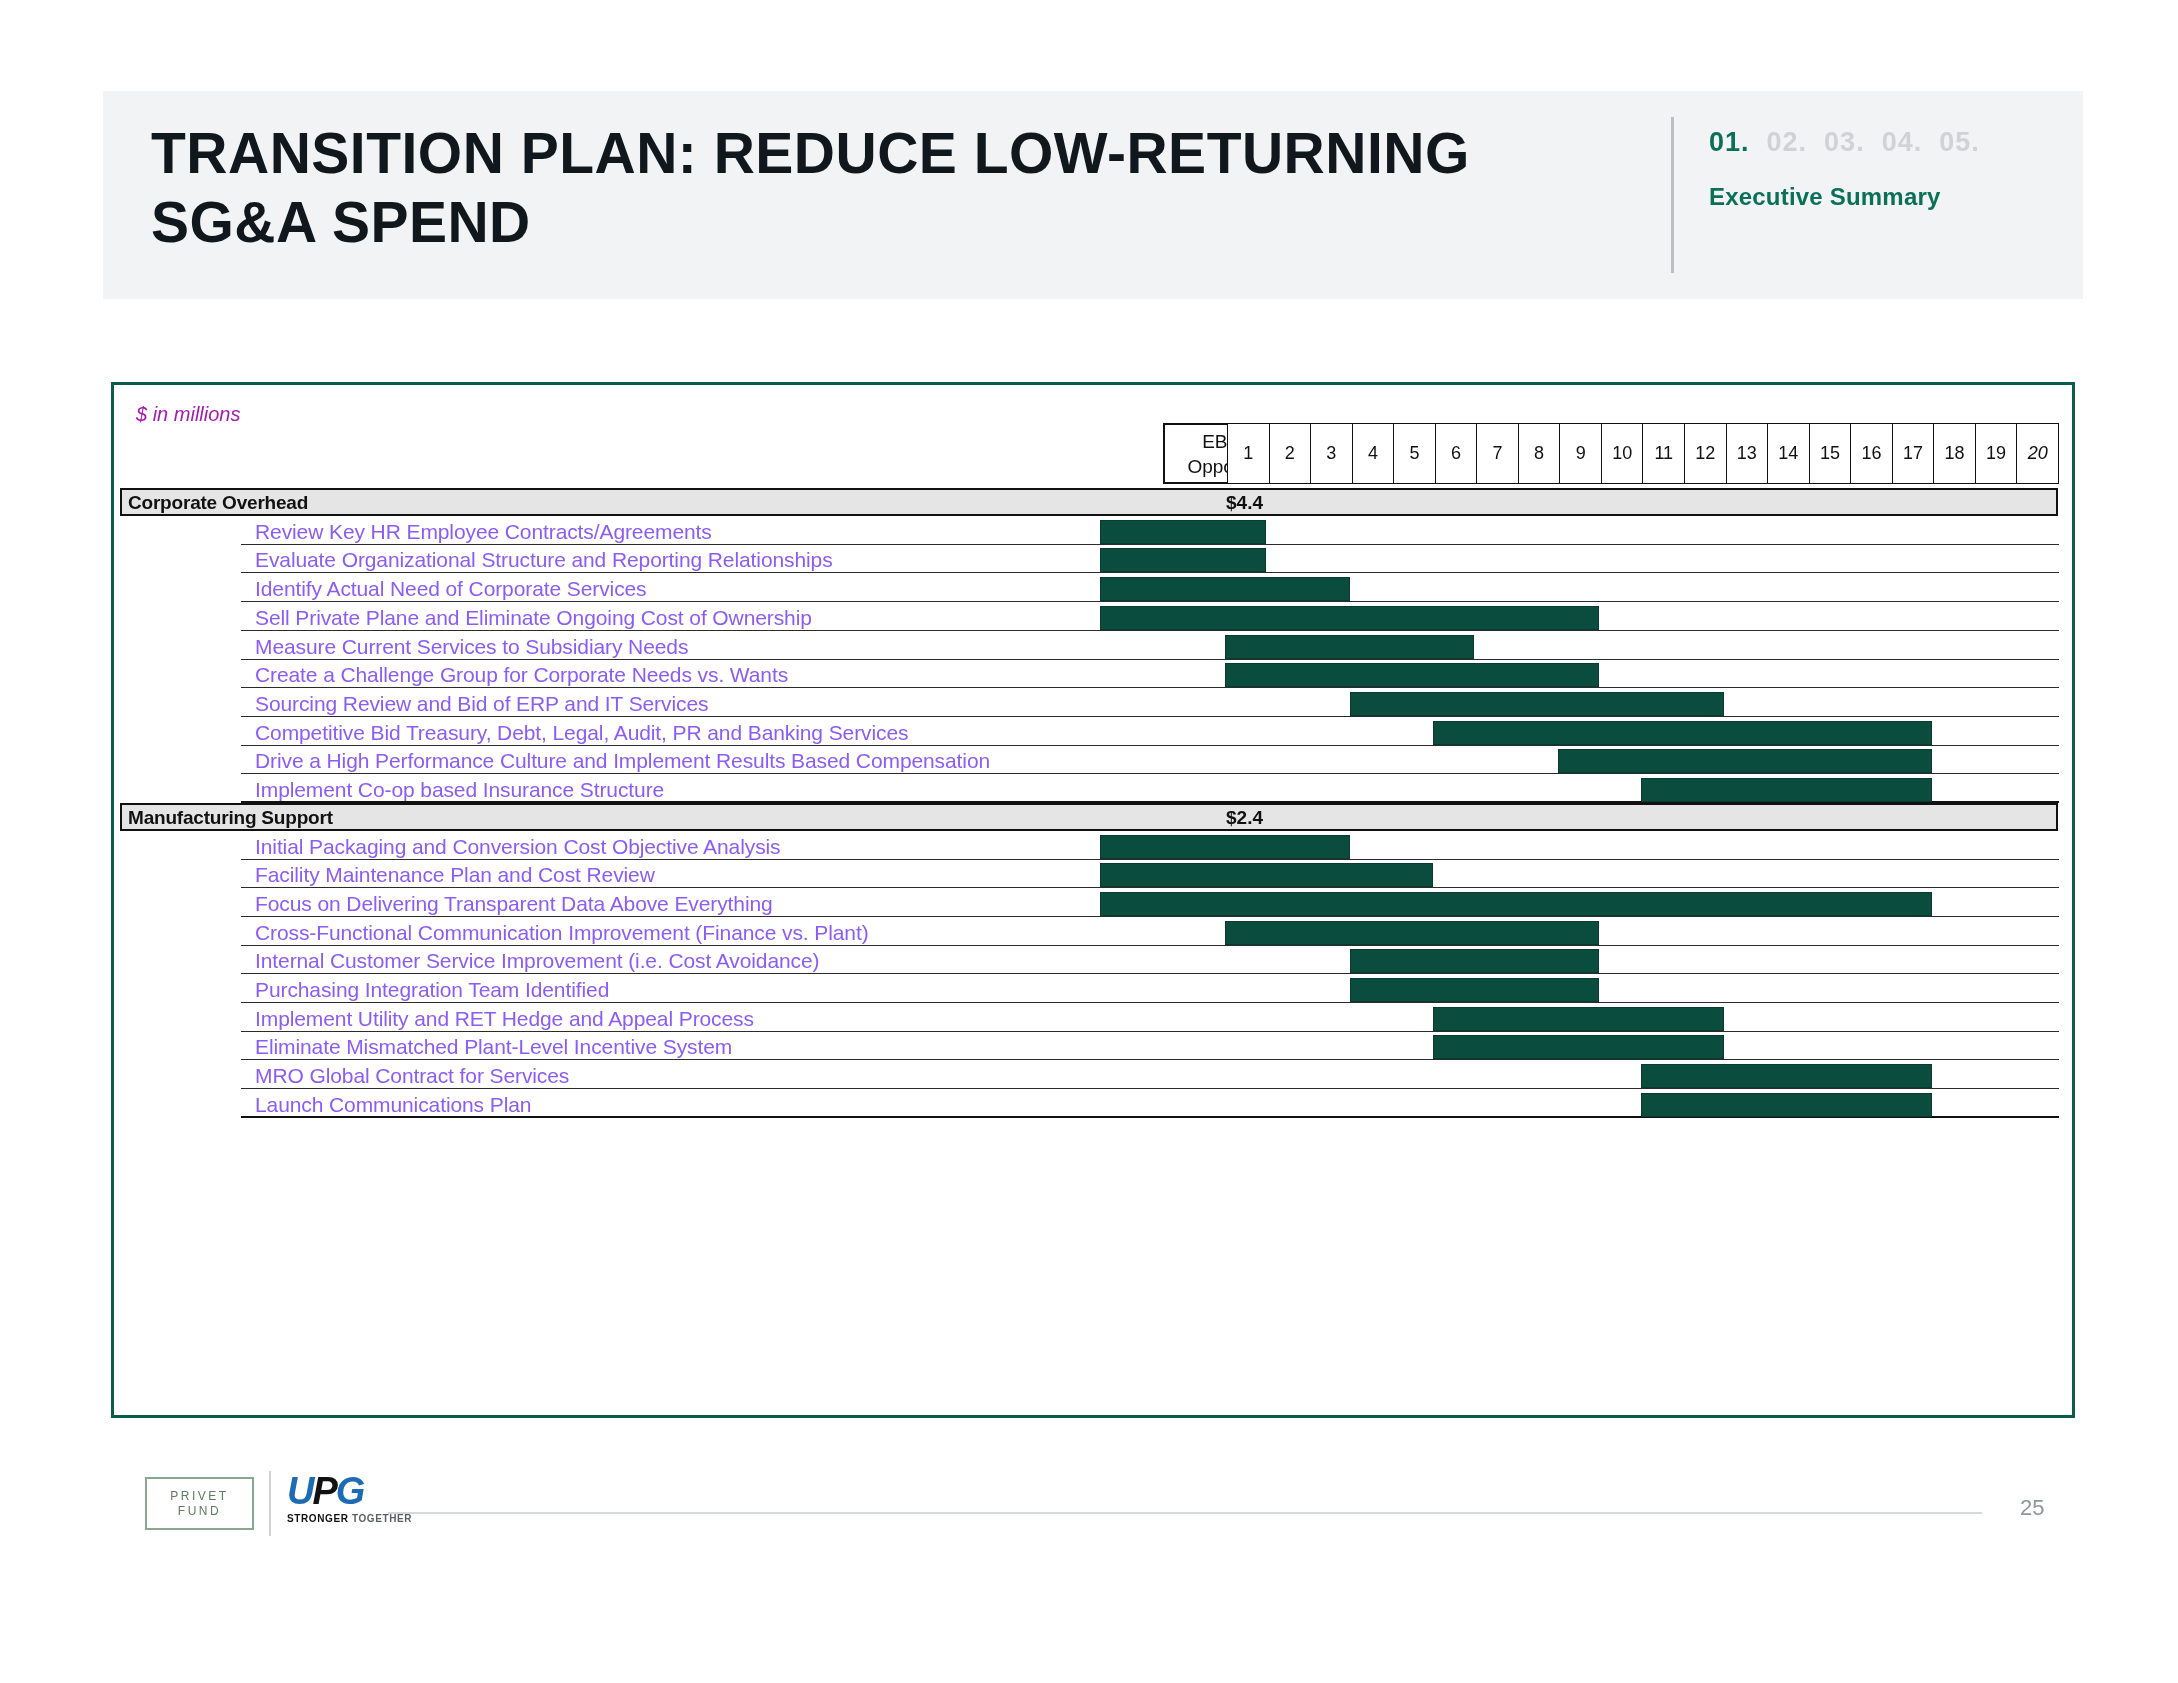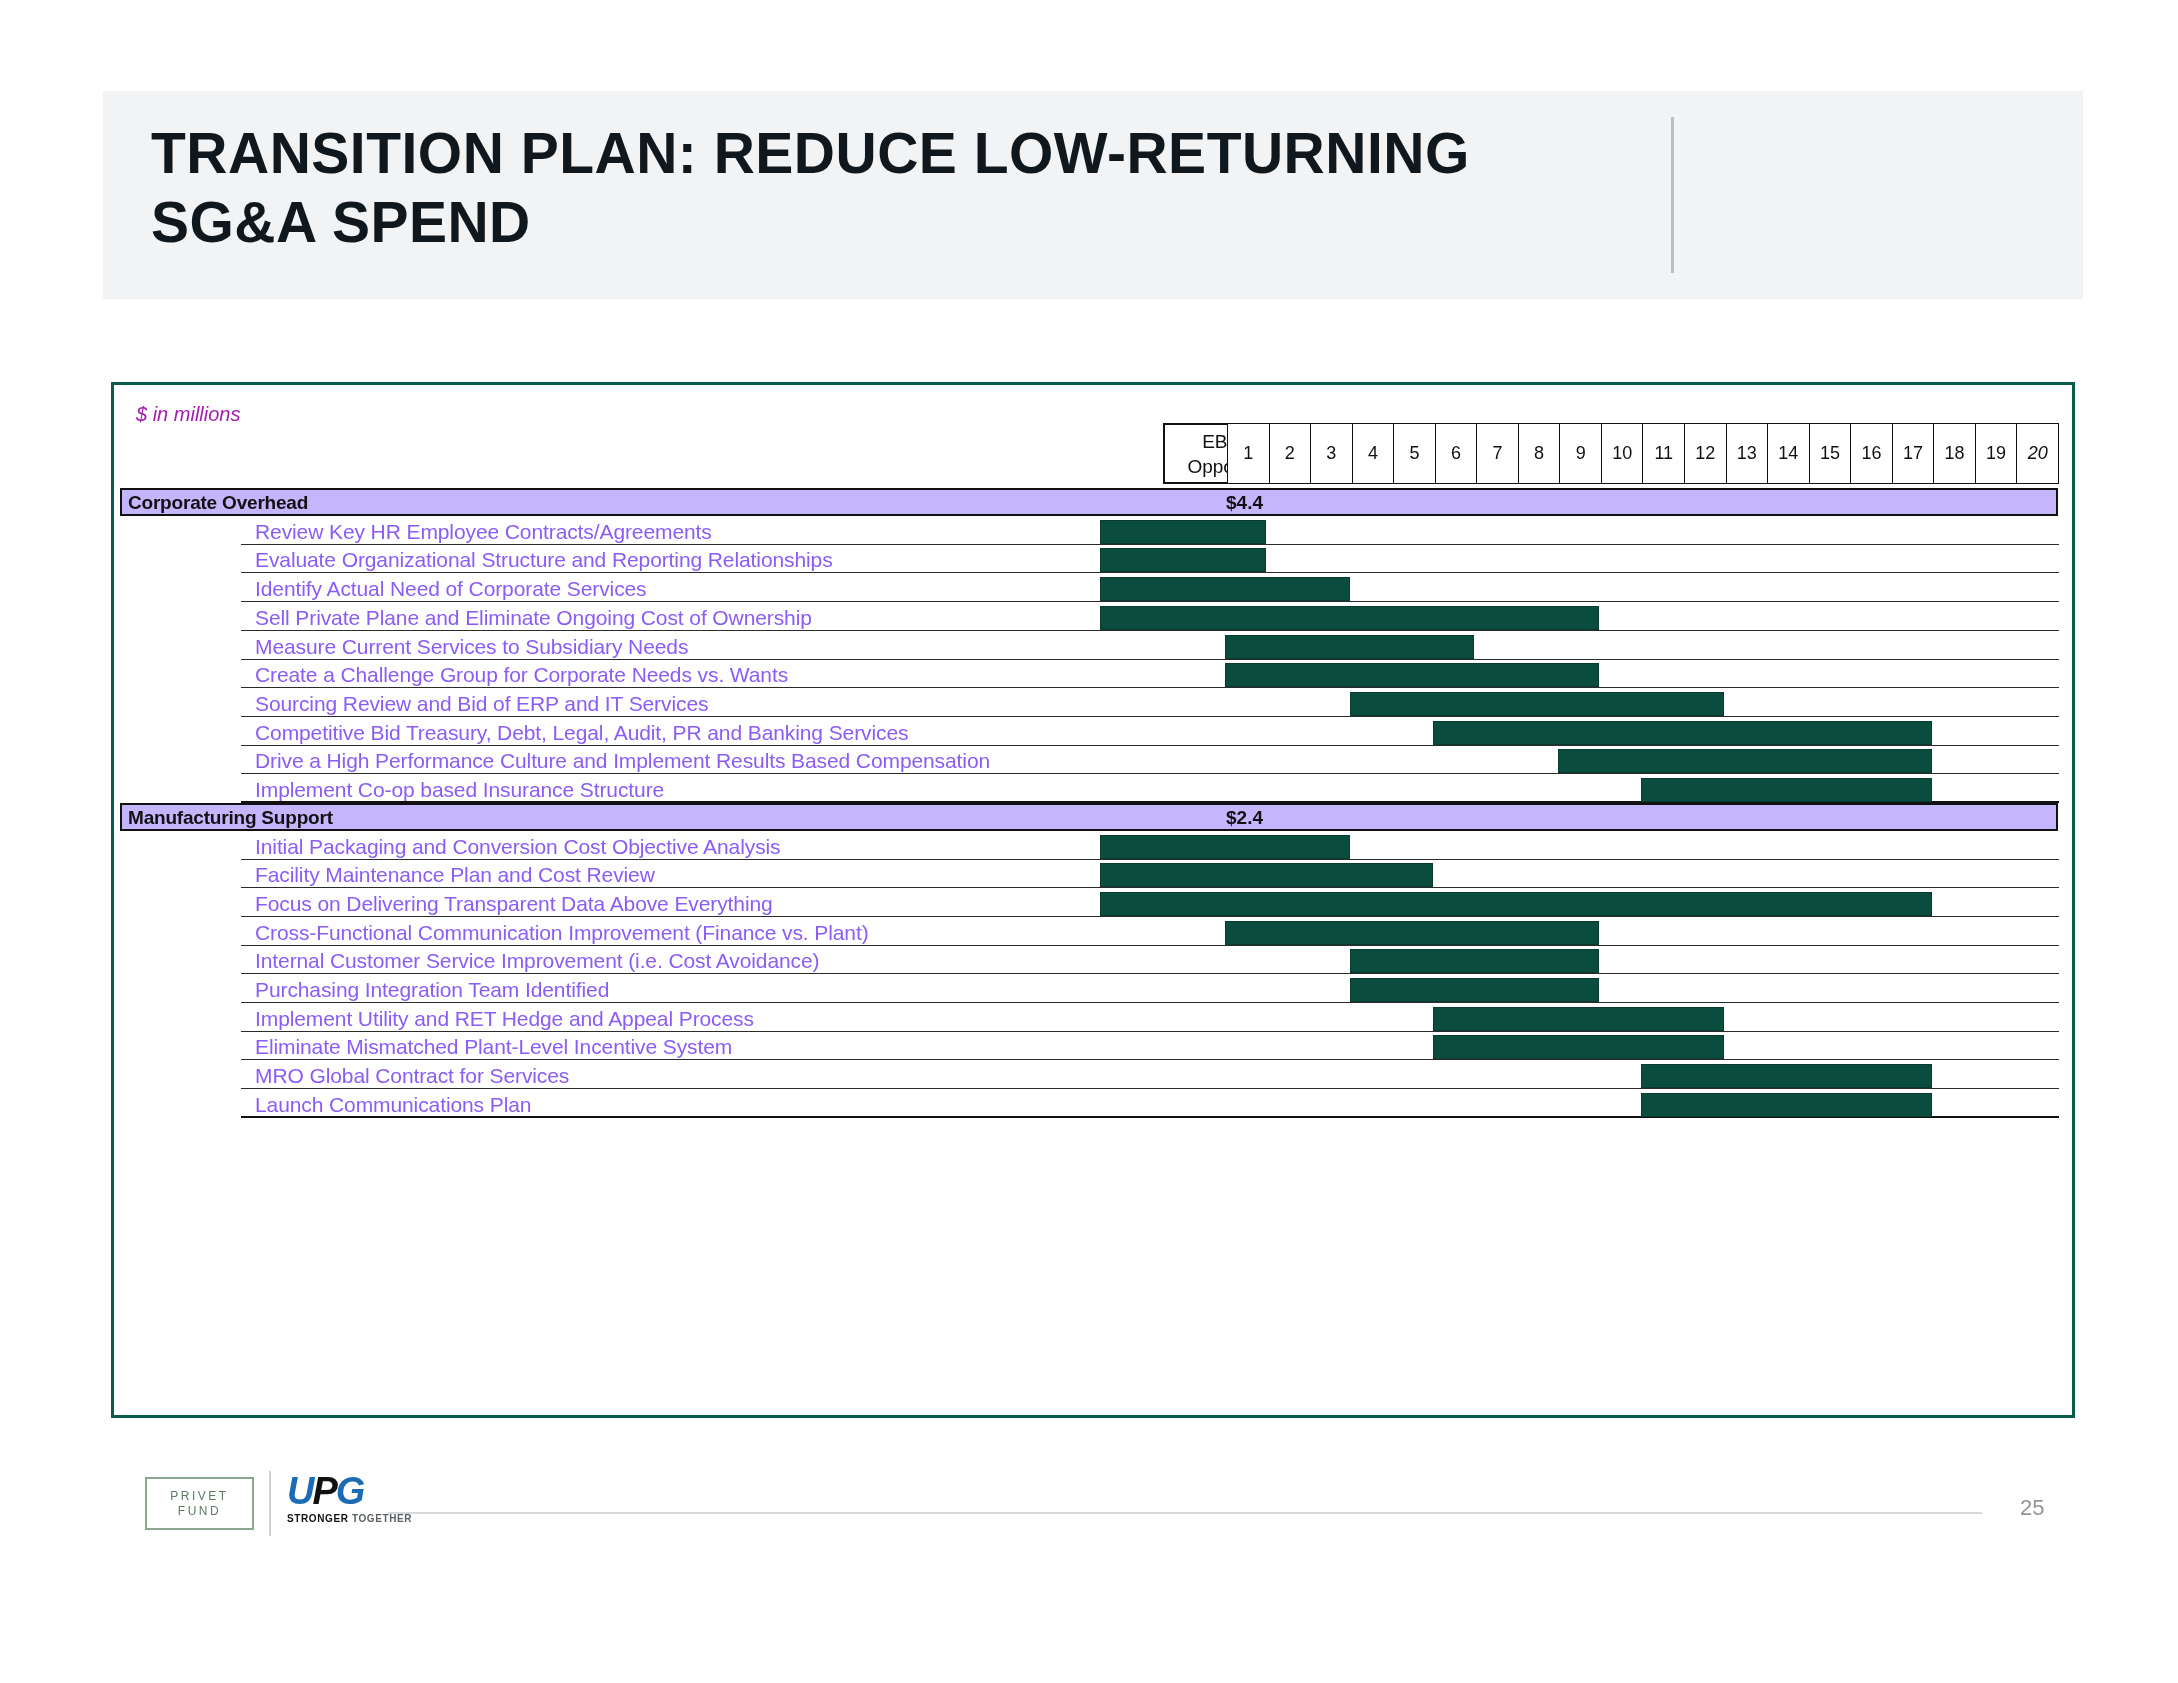--- a/index.html
+++ b/index.html
@@ -63,21 +63,21 @@
   .week-cell{
     flex:1 1 0;border:1.5px solid #111;border-right:none;box-sizing:border-box;
     display:flex;align-items:center;justify-content:center;
     font-size:18px;color:#111;background:#fff;
   }
   .week-cell:last-child{border-right:1.5px solid #111;font-style:italic;}
 
   
   .grouprow{
     position:absolute;left:6px;width:1938px;height:28px;
-    border:2.5px solid #111;box-sizing:border-box;background:#c4b5fd;
+    border:2.5px solid #111;box-sizing:border-box;background:#e5e5e5;
   }
   .grouprow .gname{
     position:absolute;left:6px;top:2px;font-size:19px;font-weight:bold;color:#111;
     letter-spacing:-0.2px;
   }
   .grouprow .gval{
     position:absolute;left:1049px;top:2px;width:147px;text-align:center;
     font-size:19px;font-weight:bold;color:#111;
   }
 
@@ -127,20 +127,24 @@
   }
 </style>
 </head>
 <body>
 
 <div class="slide">
 
   <div class="header">
     <div class="header-title">TRANSITION PLAN: REDUCE LOW-RETURNING SG&amp;A SPEND</div>
     <div class="header-divider"></div>
+    <div class="header-right">
+      <div class="step-row" id="steps"><span class="step active">01.</span><span class="step">02.</span><span class="step">03.</span><span class="step">04.</span><span class="step">05.</span></div>
+      <div class="step-sub">Executive Summary</div>
+    </div>
   </div>
 
   <div class="panel">
     <div class="panel-inner">
       <div class="units">$ in millions</div>
 
       <div class="ebitda-head">
         <div>EBITDA</div>
         <div>Opportunity</div>
       </div>

